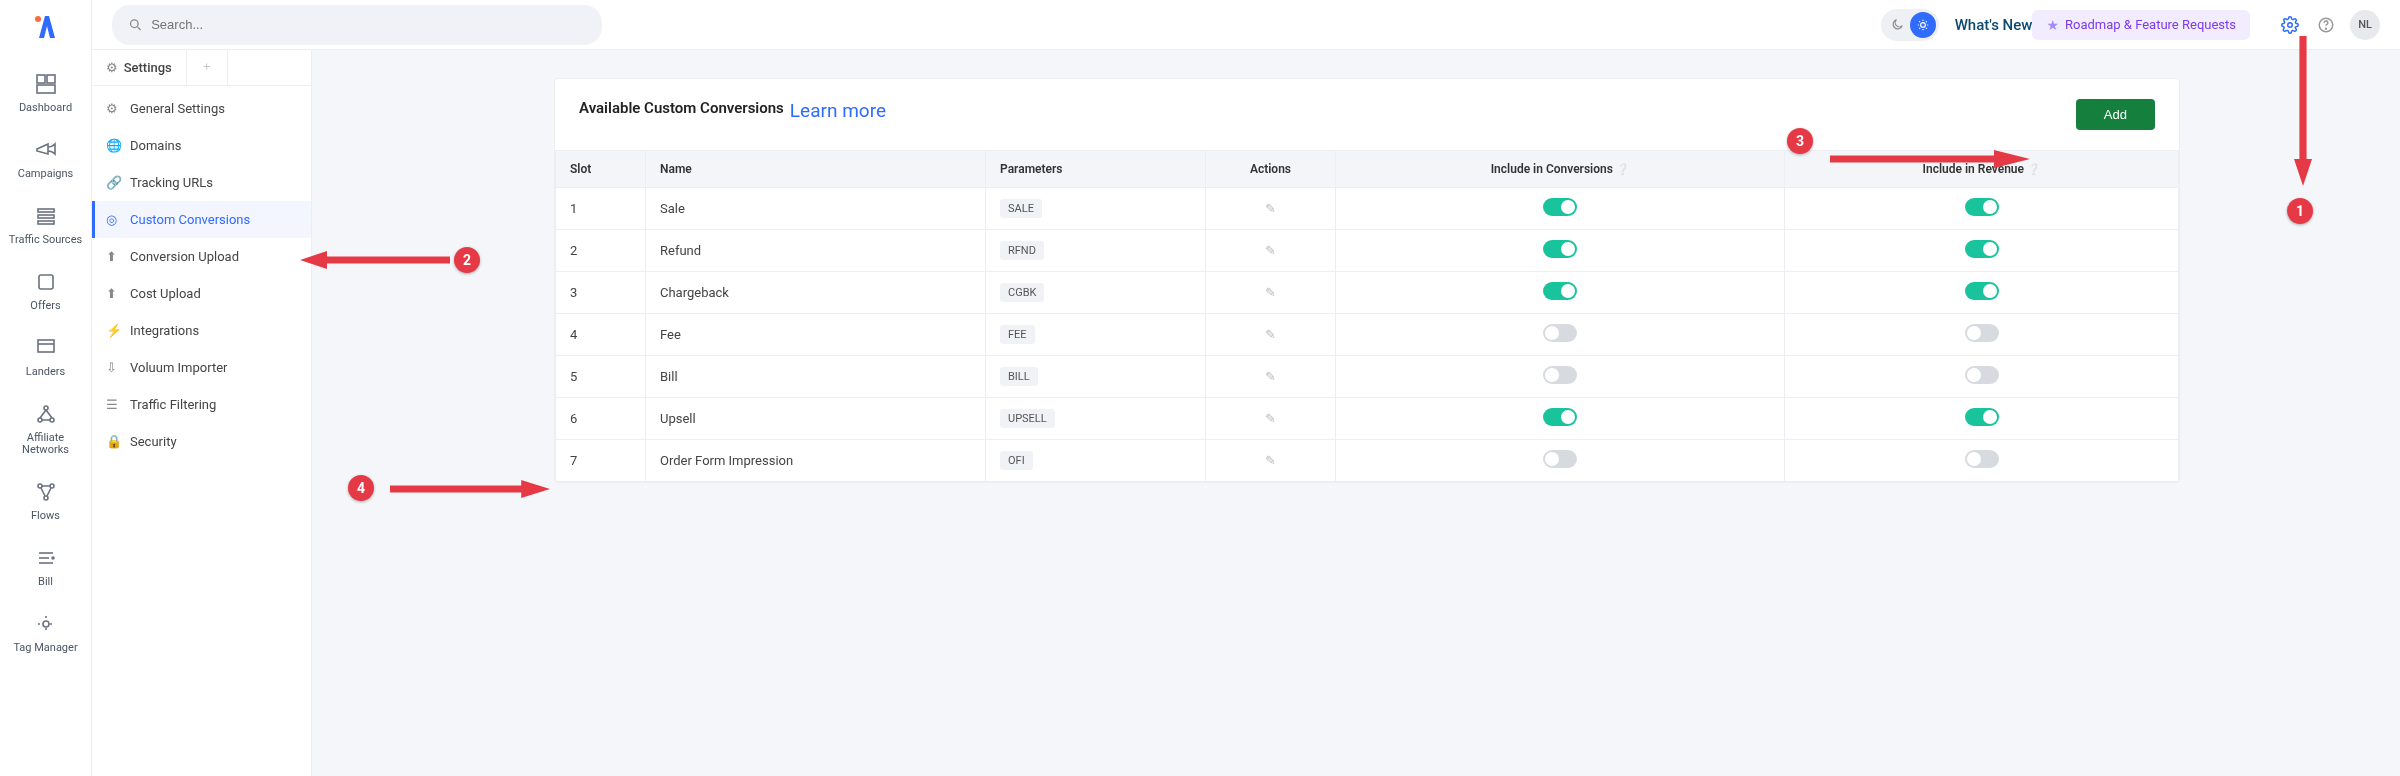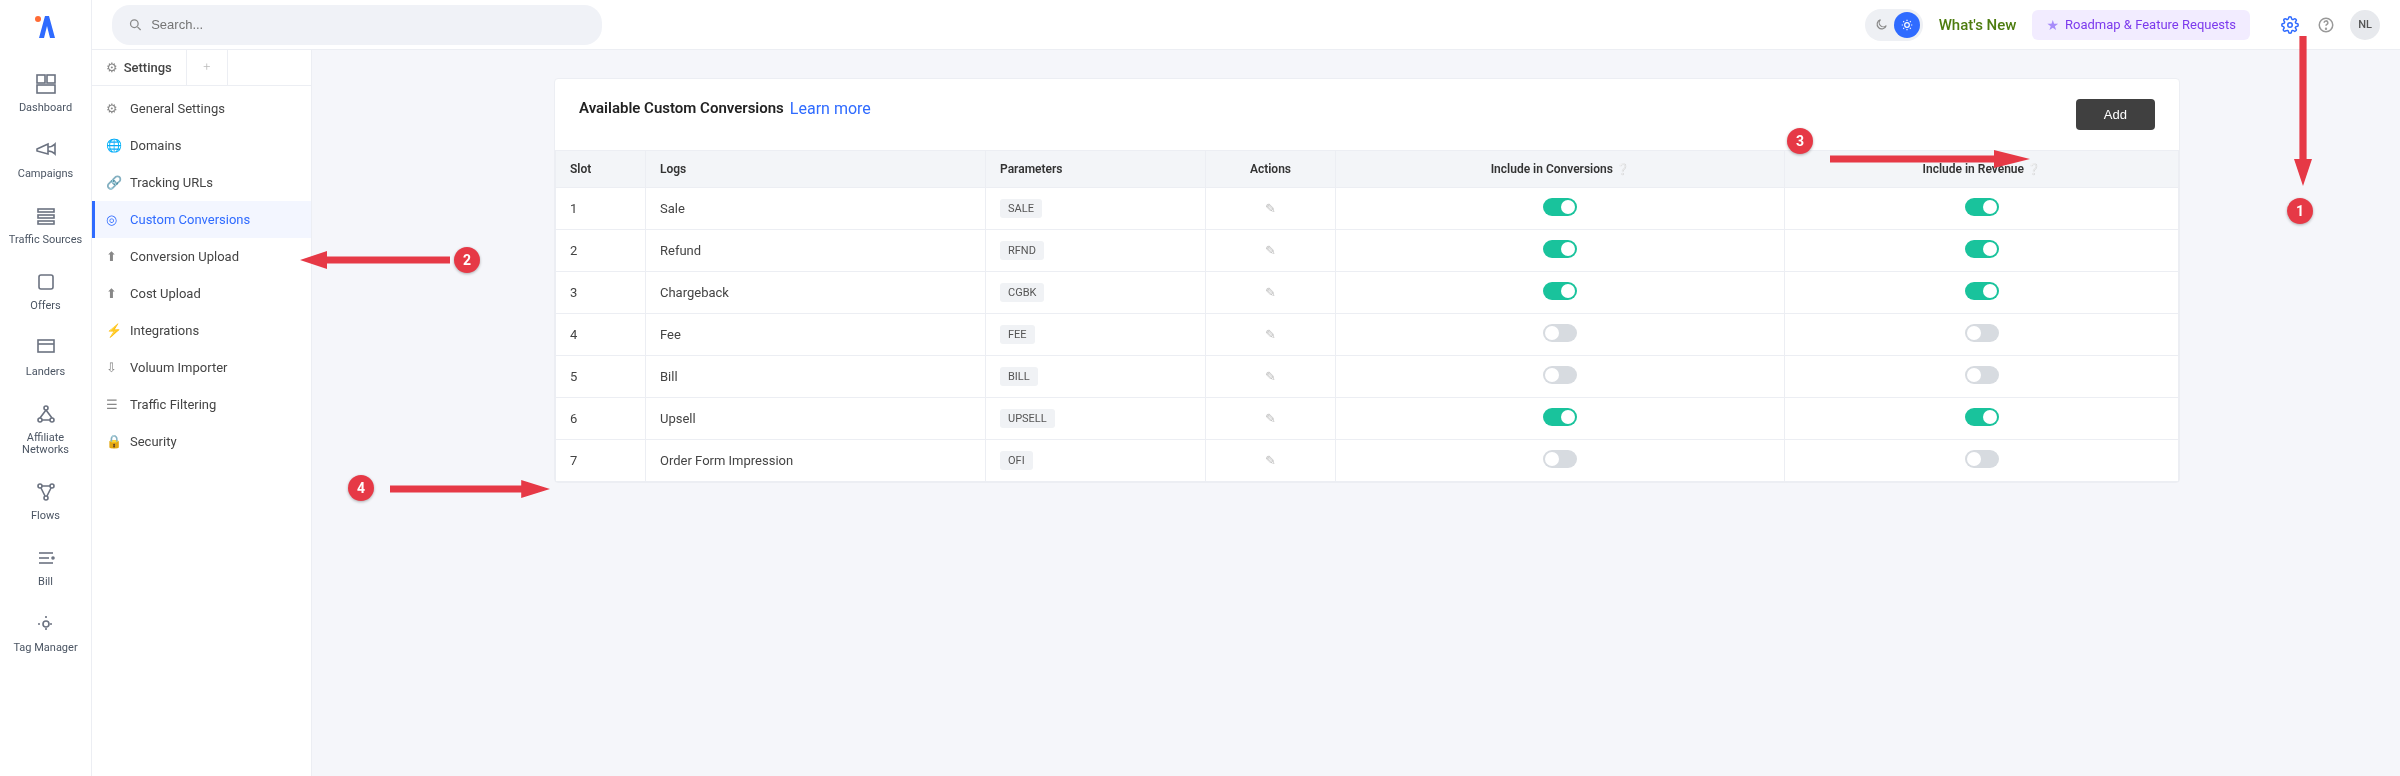--- a/index.html
+++ b/index.html
@@ -72,21 +72,21 @@
   border-radius: 16px;
   padding: 3px;
   margin-right: 16px;
 }
 .pill-btn {
   width: 26px; height: 26px;
   display: flex; align-items: center; justify-content: center;
   border-radius: 50%;
 }
 .pill-btn.active { background: #2f6bff; color: #fff; }
-.whatsnew { font-size: 15px; font-weight: 500; color: #4d7c0f; margin-right: 16px; }
+.whatsnew { font-size: 15px; font-weight: 500; color: #0c4a6e; }
 .roadmap {
   background: #f2ecff;
   color: #7c3aed;
   font-size: 13px;
   padding: 7px 14px;
   border-radius: 6px;
   display: flex; align-items: center;
   margin-right: 18px;
 }
 .roadmap .star { color: #a78bfa; margin-right: 6px; font-size: 14px; }
@@ -154,24 +154,24 @@
 .panel {
   background: #fff;
   border: 1px solid #eceef3;
   border-radius: 4px;
 }
 .panel-head {
   display: flex; align-items: flex-start;
   padding: 20px 24px;
 }
 .panel-title { font-size: 15px; font-weight: 600; color: #222; }
-.panel-link { font-size: 16px; color: #2f6bff; margin-left: 6px; cursor: pointer; }
+.panel-link { font-size: 19px; color: #2f6bff; margin-left: 6px; cursor: pointer; }
 .panel-head-spacer { flex: 1; }
 .add-btn {
-  background: #404040; color: #fff;
+  background: #15803d; color: #fff;
   font-size: 13px; border: none;
   padding: 8px 28px; border-radius: 4px; cursor: pointer;
 }
 .tbl { width: 100%; border-collapse: collapse; }
 .tbl th {
   text-align: left;
   background: #f3f5f8;
   font-size: 12px;
   font-weight: 600;
   color: #333;
@@ -418,21 +418,21 @@
           <div class="panel-head">
             <span class="panel-title">Available Custom Conversions</span>
             <span class="panel-link">Learn more</span>
             <div class="panel-head-spacer"></div>
             <button class="add-btn">Add</button>
           </div>
           <table class="tbl">
             <thead>
               <tr>
                 <th style="width:90px">Slot</th>
-                <th style="width:340px">Logs</th>
+                <th style="width:340px">Name</th>
                 <th style="width:220px">Parameters</th>
                 <th class="center" style="width:130px">Actions</th>
                 <th class="center"><span>Include in Conversions</span> <span class="help-q">❔</span></th>
                 <th class="center"><span>Include in Revenue</span> <span class="help-q">❔</span></th>
               </tr>
             </thead>
             <tbody id="tbody">
                 <tr>
                   <td>1</td>
                   <td>Sale</td>

